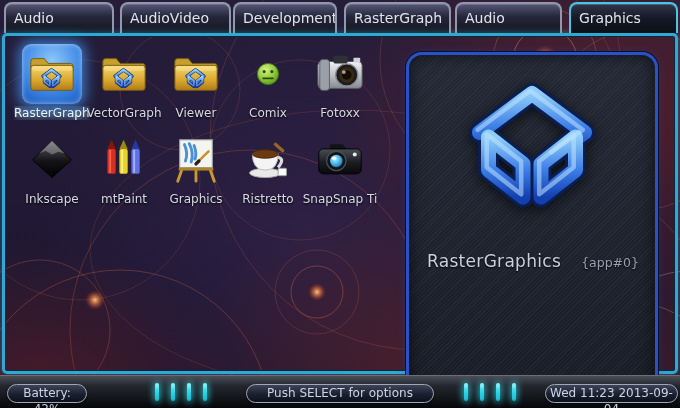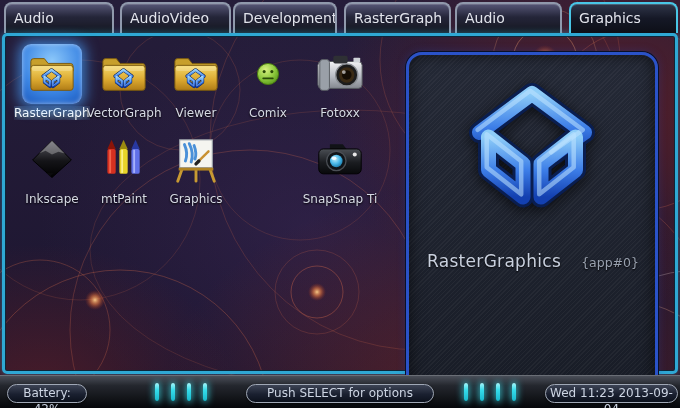--- a/index.html
+++ b/index.html
@@ -322,20 +322,28 @@
     <div class="app-label">mtPaint</div>
   </div>
   <div class="cell" style="left:158px;top:130px">
     <div class="icon-wrap">
         <svg width="50" height="50">
           <use href="#icon-mypaint"></use>
         </svg>
       </div>
     <div class="app-label">Graphics</div>
   </div>
+  <div class="cell" style="left:230px;top:130px">
+    <div class="icon-wrap">
+        <svg width="48" height="48">
+          <use href="#icon-ristretto"></use>
+        </svg>
+      </div>
+    <div class="app-label">Ristretto</div>
+  </div>
   <div class="cell" style="left:302px;top:130px">
     <div class="icon-wrap">
         <svg width="48" height="48">
           <use href="#icon-snapsnap"></use>
         </svg>
       </div>
     <div class="app-label">SnapSnap Ti</div>
   </div>
 
   <div id="detail-panel">

